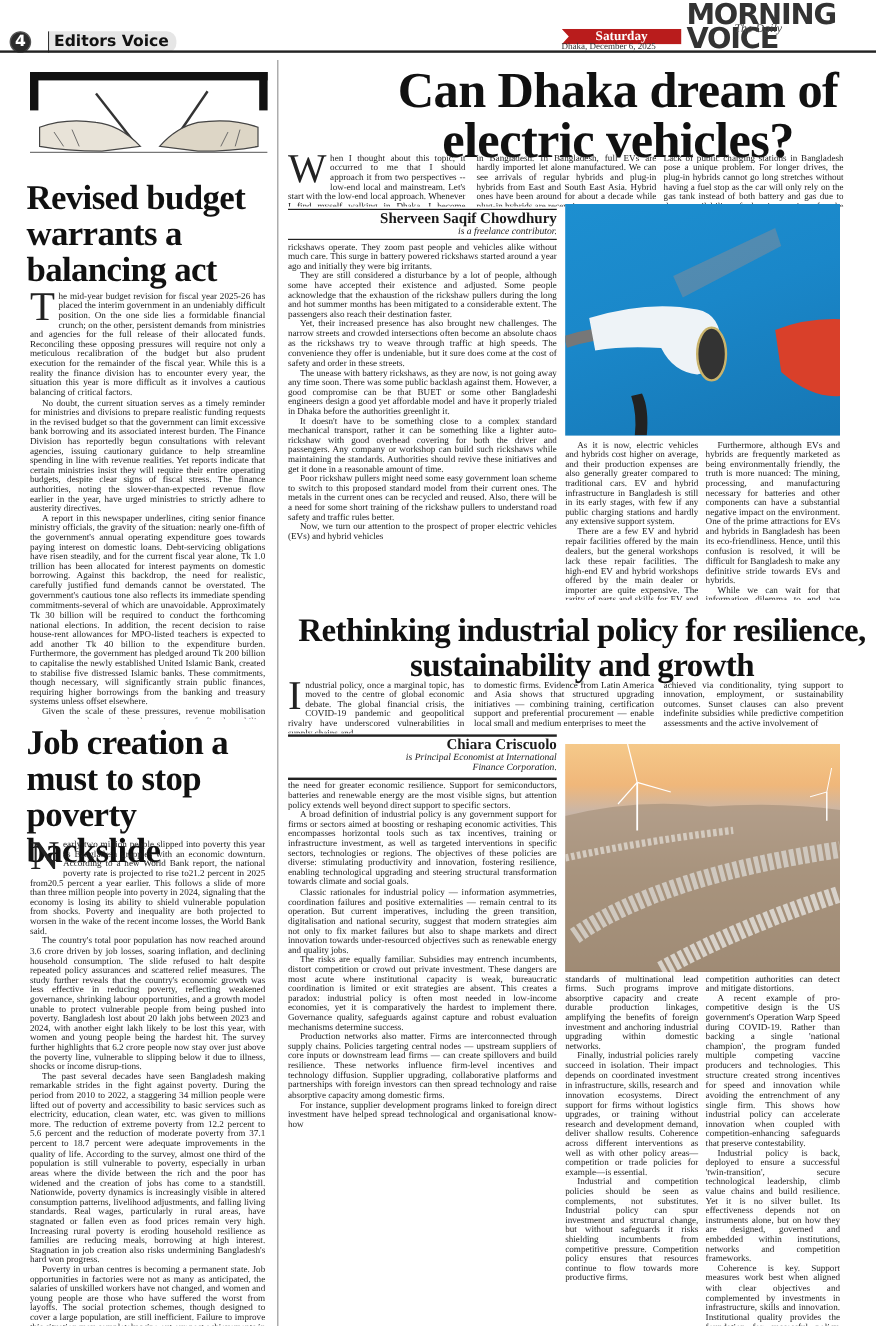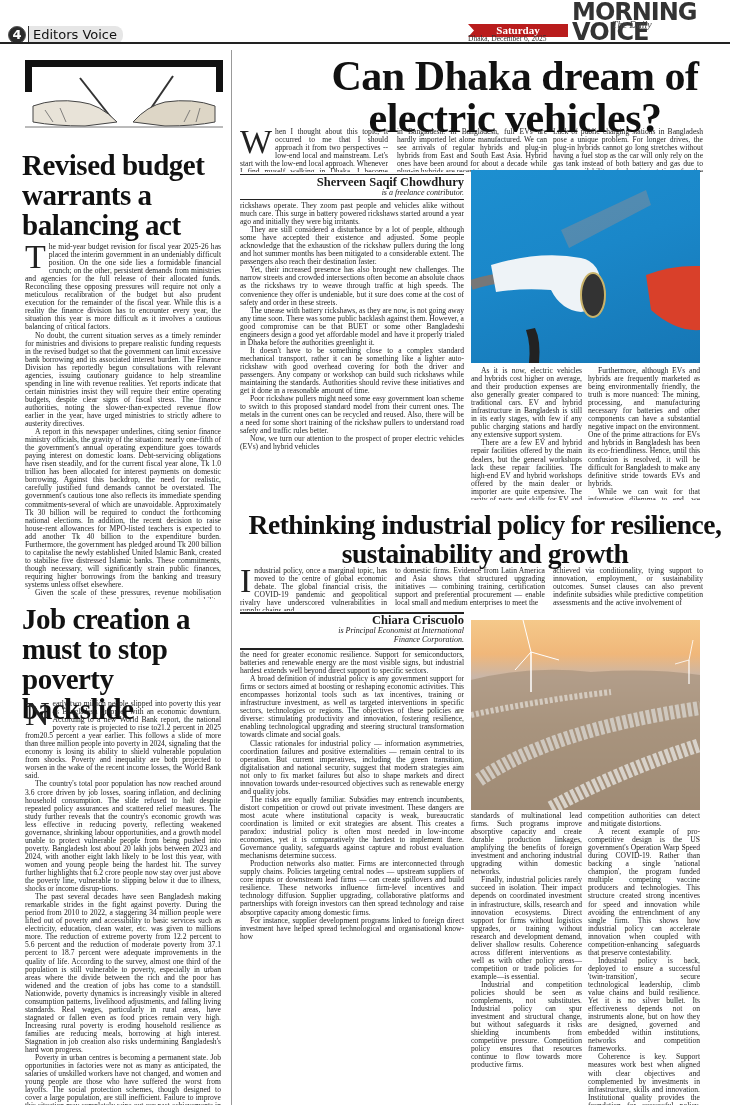--- a/index.html
+++ b/index.html
@@ -1,21 +1,21 @@
 <!DOCTYPE html>
 <html><head>
 <meta charset="utf-8">
 <style>
 *{box-sizing:border-box;margin:0;padding:0}
 html,body{width:730px;height:1111px;background:#fff;overflow:hidden}
 body{font-family:"Liberation Serif","DejaVu Serif",serif;color:#1a1a1a;position:relative}
 .abs{position:absolute}
 .masthead-left{left:8px;top:26px;display:flex;align-items:center;height:18px}
 .pg-num{width:18px;height:18px;border-radius:50%;background:#2b2b2b;border:1.5px solid #555;color:#fff;font-family:"DejaVu Sans",sans-serif;font-weight:bold;font-size:13px;line-height:15px;text-align:center}
-.sec-label{margin-left:2px;background:#e6e6e6;border-radius:0 8px 8px 0;padding:0 6px 0 4px;border-left:1.5px solid #333;font-family:"DejaVu Sans",sans-serif;font-weight:normal;font-size:13px;line-height:18px;color:#111}
+.sec-label{margin-left:14px;background:#e6e6e6;border-radius:0 8px 8px 0;padding:0 6px 0 4px;border-left:1.5px solid #333;font-family:"DejaVu Sans",sans-serif;font-weight:bold;font-size:13px;line-height:18px;color:#111}
 .rule-top{left:0;top:42px;width:730px;height:2px;background:#222}
 .day-tab{left:468px;top:24px;width:100px;height:13px;background:#b91c1c;color:#fff;font-family:"Liberation Serif",serif;font-weight:bold;font-size:11px;text-align:center;line-height:13px;clip-path:polygon(0 0,100% 0,100% 100%,0 100%,6px 50%)}
 .dateline{left:468px;top:34px;width:100px;font-size:7.5px;text-align:left;color:#333;padding-right:4px}
 .logo{left:572px;top:22px;height:20px;display:flex;align-items:flex-end}
 .logo-big{font-family:"DejaVu Sans",sans-serif;font-weight:bold;font-size:24px;letter-spacing:-1px;color:#333;line-height:20px}
 .logo-small{position:absolute;left:40px;top:-3px;font-size:10px;font-style:italic;color:#444}
 .col-rule{background:#999;width:1px}
 .hands-box{left:25px;top:60px;width:198px;height:68px}
 .hands-bar{position:absolute;left:0;top:0;width:198px;height:7px;background:#111}
 .hands-barL{position:absolute;left:0;top:0;width:7px;height:32px;background:#111}
@@ -125,21 +125,21 @@
 </div>
 <div class="abs body-text" style="left:395px;top:567px;width:150px;height:44px">to domestic firms. Evidence from Latin America and Asia shows that structured upgrading initiatives — combining training, certification support and preferential procurement — enable local small and medium enterprises to meet the</div>
 <div class="abs body-text" style="left:553px;top:567px;width:150px;height:44px">achieved via conditionality, tying support to innovation, employment, or sustainability outcomes. Sunset clauses can also prevent indefinite subsidies while predictive competition assessments and the active involvement of</div>
 <div class="abs" style="left:240px;top:612px;width:224px;height:1.5px;background:#222"></div>
 <div class="abs byline" style="left:240px;top:614px;width:224px">
   <div class="name">Chiara Criscuolo</div>
   <div class="role" style="padding-left:90px">is Principal Economist at International Finance Corporation.</div>
 </div>
 <div class="abs" style="left:240px;top:648px;width:224px;height:1.5px;background:#222"></div>
 <div class="abs body-text" style="left:240px;top:651px;width:224px;height:454px">
-  <p class="first">the need for greater economic resilience. Support for semiconductors, batteries and renewable energy are the most visible signs, but industrial hardest extends well beyond direct support to specific sectors.</p>
+  <p class="first">the need for greater economic resilience. Support for semiconductors, batteries and renewable energy are the most visible signs, but attention policy extends well beyond direct support to specific sectors.</p>
   <p>A broad definition of industrial policy is any government support for firms or sectors aimed at boosting or reshaping economic activities. This encompasses horizontal tools such as tax incentives, training or infrastructure investment, as well as targeted interventions in specific sectors, technologies or regions. The objectives of these policies are diverse: stimulating productivity and innovation, fostering resilience, enabling technological upgrading and steering structural transformation towards climate and social goals.</p>
   <p>Classic rationales for industrial policy — information asymmetries, coordination failures and positive externalities — remain central to its operation. But current imperatives, including the green transition, digitalisation and national security, suggest that modern strategies aim not only to fix market failures but also to shape markets and direct innovation towards under-resourced objectives such as renewable energy and quality jobs.</p>
   <p>The risks are equally familiar. Subsidies may entrench incumbents, distort competition or crowd out private investment. These dangers are most acute where institutional capacity is weak, bureaucratic coordination is limited or exit strategies are absent. This creates a paradox: industrial policy is often most needed in low-income economies, yet it is comparatively the hardest to implement there. Governance quality, safeguards against capture and robust evaluation mechanisms determine success.</p>
   <p>Production networks also matter. Firms are interconnected through supply chains. Policies targeting central nodes — upstream suppliers of core inputs or downstream lead firms — can create spillovers and build resilience. These networks influence firm-level incentives and technology diffusion. Supplier upgrading, collaborative platforms and partnerships with foreign investors can then spread technology and raise absorptive capacity among domestic firms.</p>
   <p>For instance, supplier development programs linked to foreign direct investment have helped spread technological and organisational know-how</p>
 </div>
 <div class="abs img-wind">
   <svg width="229" height="190" viewBox="0 0 229 190">
     <path d="M0 60 Q60 45 120 52 Q180 48 229 55 L229 190 L0 190 Z" fill="#a8937c" opacity="0.7"></path>
     <line x1="60" y1="32" x2="60" y2="72" stroke="#fff" stroke-width="1.5"></line>

